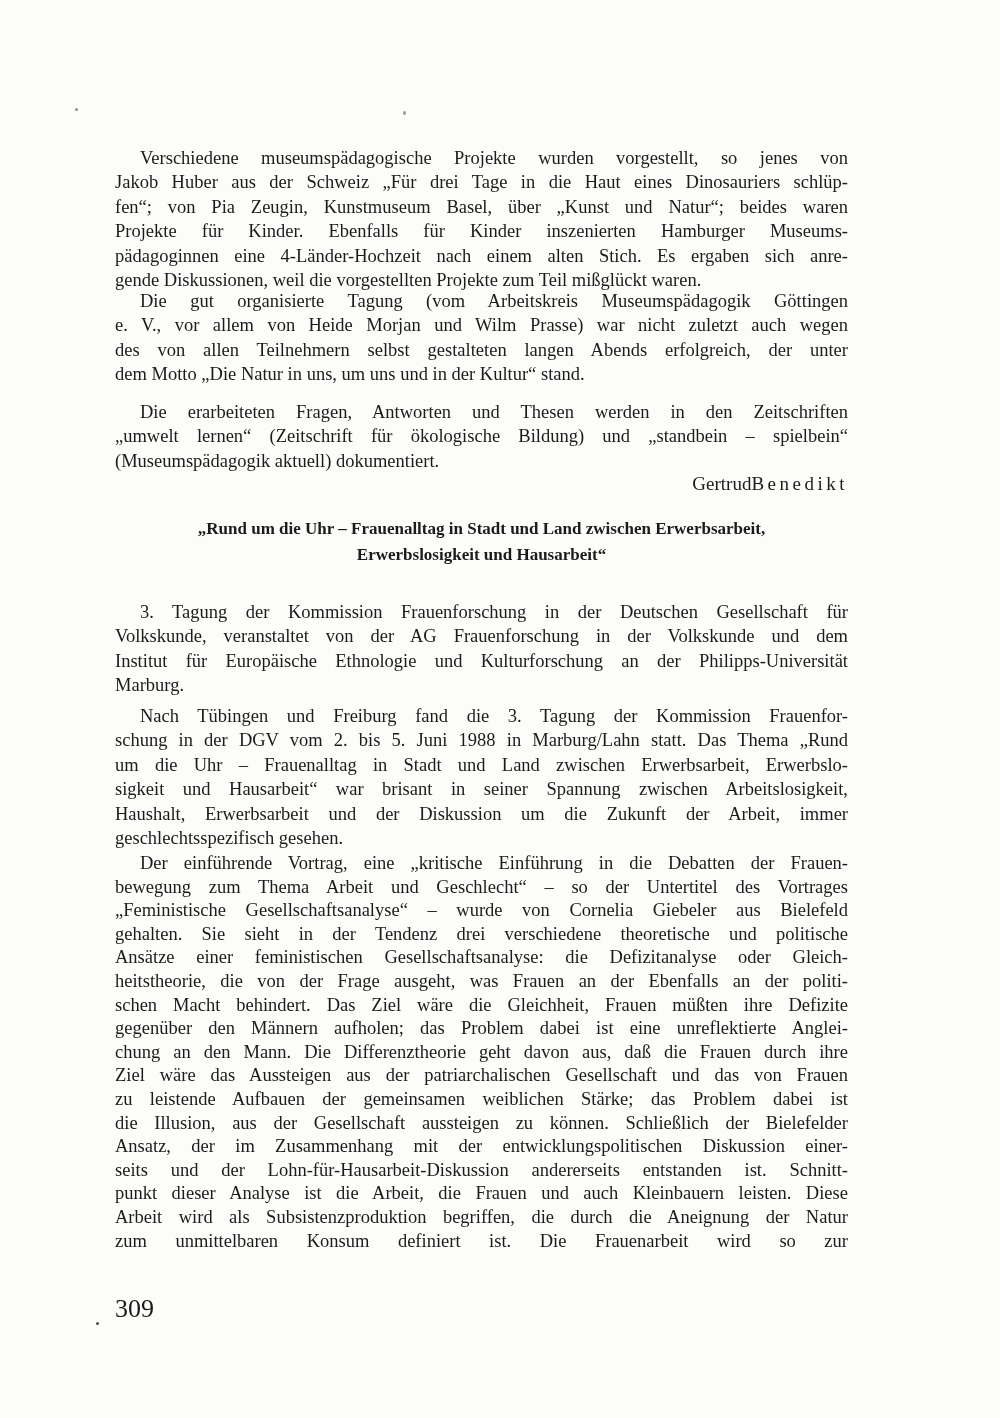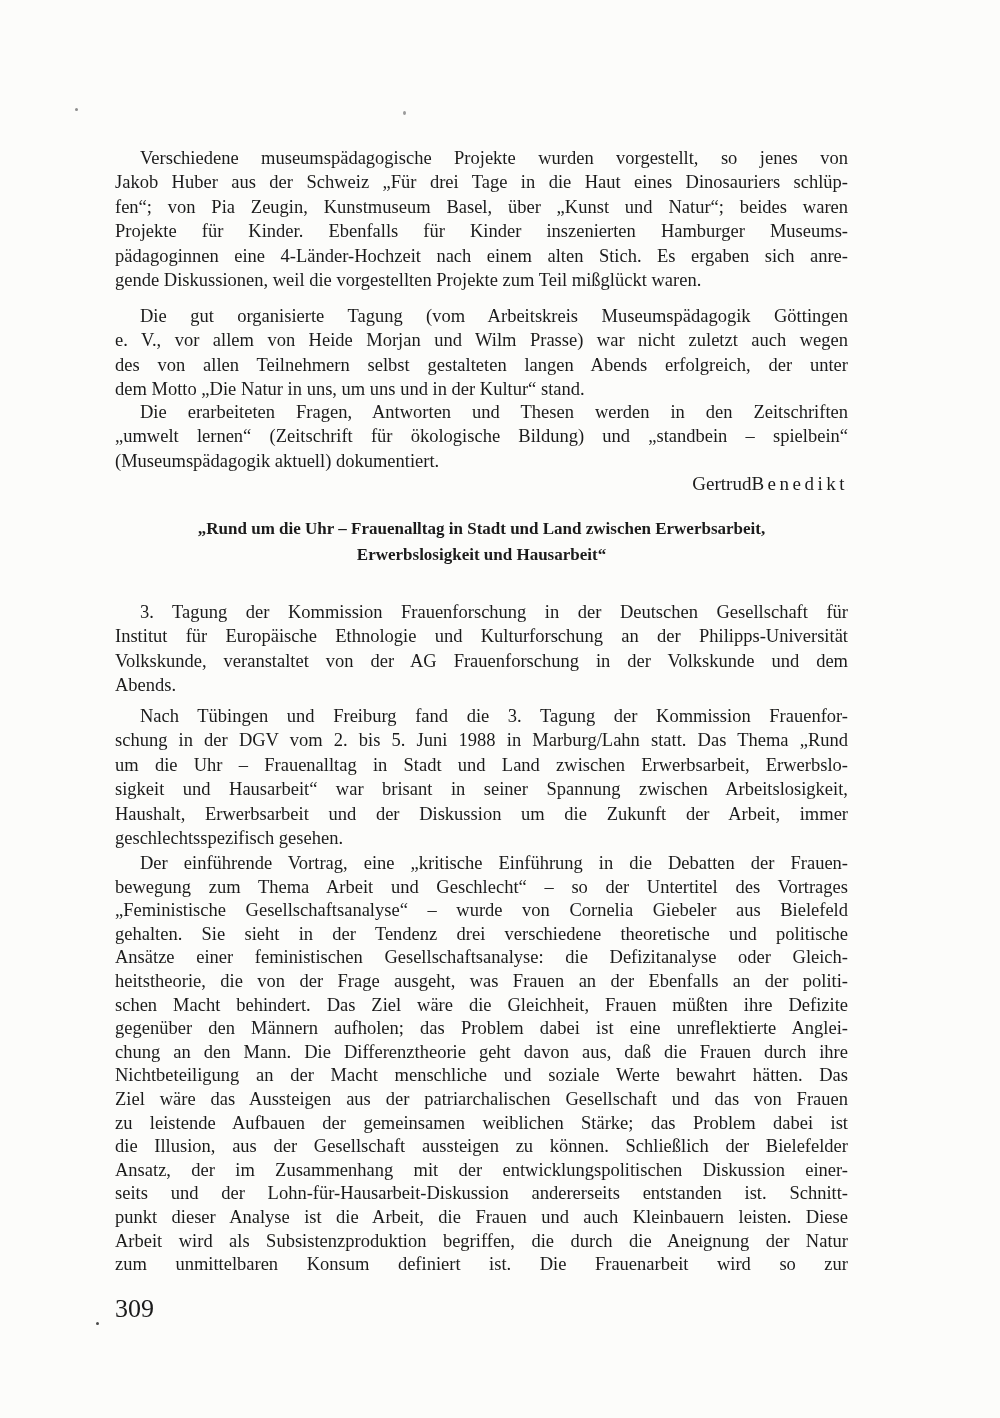--- a/index.html
+++ b/index.html
@@ -90,21 +90,21 @@
 
   <section class="para" style="top:146px">
       <div class="line first">Verschiedene museumspädagogische Projekte wurden vorgestellt, so jenes von</div>
       <div class="line">Jakob Huber aus der Schweiz „Für drei Tage in die Haut eines Dinosauriers schlüp-</div>
       <div class="line">fen“; von Pia Zeugin, Kunstmuseum Basel, über „Kunst und Natur“; beides waren</div>
       <div class="line">Projekte für Kinder. Ebenfalls für Kinder inszenierten Hamburger Museums-</div>
       <div class="line">pädagoginnen eine 4-Länder-Hochzeit nach einem alten Stich. Es ergaben sich anre-</div>
       <div class="line end">gende Diskussionen, weil die vorgestellten Projekte zum Teil mißglückt waren.</div>
     </section>
 
-  <section class="para" style="top:304px">
+  <section class="para" style="top:289px">
       <div class="line first">Die gut organisierte Tagung (vom Arbeitskreis Museumspädagogik Göttingen</div>
       <div class="line">e. V., vor allem von Heide Morjan und Wilm Prasse) war nicht zuletzt auch wegen</div>
       <div class="line">des von allen Teilnehmern selbst gestalteten langen Abends erfolgreich, der unter</div>
       <div class="line end">dem Motto „Die Natur in uns, um uns und in der Kultur“ stand.</div>
     </section>
 
   <section class="para" style="top:400px">
       <div class="line first">Die erarbeiteten Fragen, Antworten und Thesen werden in den Zeitschriften</div>
       <div class="line">„umwelt lernen“ (Zeitschrift für ökologische Bildung) und „standbein – spielbein“</div>
       <div class="line end">(Museumspädagogik aktuell) dokumentiert.</div>
@@ -114,23 +114,23 @@
     <span>Gertrud</span><span class="spaced">Benedikt</span>
   </div>
 
   <h1 class="heading">
     <div>„Rund um die Uhr – Frauenalltag in Stadt und Land zwischen Erwerbsarbeit,</div>
     <div>Erwerbslosigkeit und Hausarbeit“</div>
   </h1>
 
   <section class="para" style="top:600px">
       <div class="line first">3. Tagung der Kommission Frauenforschung in der Deutschen Gesellschaft für</div>
+      <div class="line">Volkskunde, veranstaltet von der AG Frauenforschung in der Volkskunde und dem</div>
       <div class="line">Institut für Europäische Ethnologie und Kulturforschung an der Philipps-Universität</div>
-      <div class="line">Volkskunde, veranstaltet von der AG Frauenforschung in der Volkskunde und dem</div>
-      <div class="line end">Abends.</div>
+      <div class="line end">Marburg.</div>
     </section>
 
   <section class="para" style="top:704px">
       <div class="line first">Nach Tübingen und Freiburg fand die 3. Tagung der Kommission Frauenfor-</div>
       <div class="line">schung in der DGV vom 2. bis 5. Juni 1988 in Marburg/Lahn statt. Das Thema „Rund</div>
       <div class="line">um die Uhr – Frauenalltag in Stadt und Land zwischen Erwerbsarbeit, Erwerbslo-</div>
       <div class="line">sigkeit und Hausarbeit“ war brisant in seiner Spannung zwischen Arbeitslosigkeit,</div>
       <div class="line">Haushalt, Erwerbsarbeit und der Diskussion um die Zukunft der Arbeit, immer</div>
       <div class="line end">geschlechtsspezifisch gesehen.</div>
     </section>
@@ -138,21 +138,20 @@
   <section class="para tight" style="top:852px">
       <div class="line first">Der einführende Vortrag, eine „kritische Einführung in die Debatten der Frauen-</div>
       <div class="line">bewegung zum Thema Arbeit und Geschlecht“ – so der Untertitel des Vortrages</div>
       <div class="line">„Feministische Gesellschaftsanalyse“ – wurde von Cornelia Giebeler aus Bielefeld</div>
       <div class="line">gehalten. Sie sieht in der Tendenz drei verschiedene theoretische und politische</div>
       <div class="line">Ansätze einer feministischen Gesellschaftsanalyse: die Defizitanalyse oder Gleich-</div>
       <div class="line">heitstheorie, die von der Frage ausgeht, was Frauen an der Ebenfalls an der politi-</div>
       <div class="line">schen Macht behindert. Das Ziel wäre die Gleichheit, Frauen müßten ihre Defizite</div>
       <div class="line">gegenüber den Männern aufholen; das Problem dabei ist eine unreflektierte Anglei-</div>
       <div class="line">chung an den Mann. Die Differenztheorie geht davon aus, daß die Frauen durch ihre</div>
-      <div class="line">Nichtbeteiligung an der Macht menschliche und soziale Werte bewahrt hätten. Das</div>
       <div class="line">Ziel wäre das Aussteigen aus der patriarchalischen Gesellschaft und das von Frauen</div>
       <div class="line">zu leistende Aufbauen der gemeinsamen weiblichen Stärke; das Problem dabei ist</div>
       <div class="line">die Illusion, aus der Gesellschaft aussteigen zu können. Schließlich der Bielefelder</div>
       <div class="line">Ansatz, der im Zusammenhang mit der entwicklungspolitischen Diskussion einer-</div>
       <div class="line">seits und der Lohn-für-Hausarbeit-Diskussion andererseits entstanden ist. Schnitt-</div>
       <div class="line">punkt dieser Analyse ist die Arbeit, die Frauen und auch Kleinbauern leisten. Diese</div>
       <div class="line">Arbeit wird als Subsistenzproduktion begriffen, die durch die Aneignung der Natur</div>
       <div class="line">zum unmittelbaren Konsum definiert ist. Die Frauenarbeit wird so zur</div>
     </section>
 

